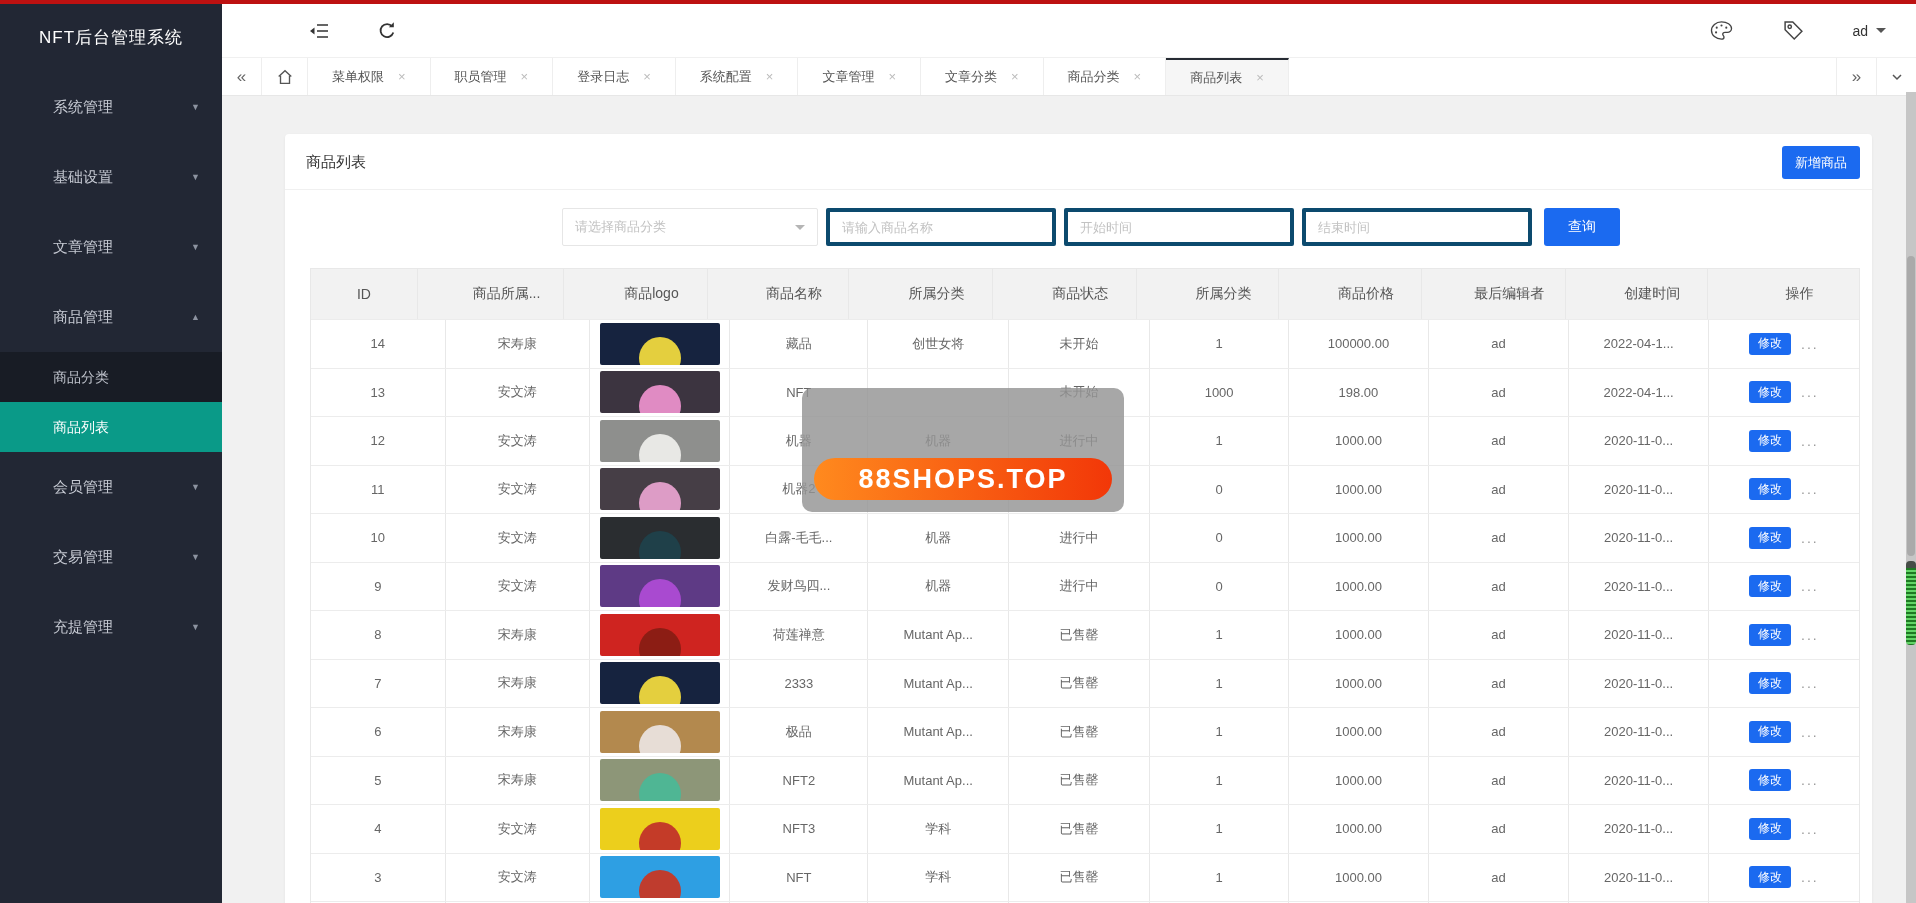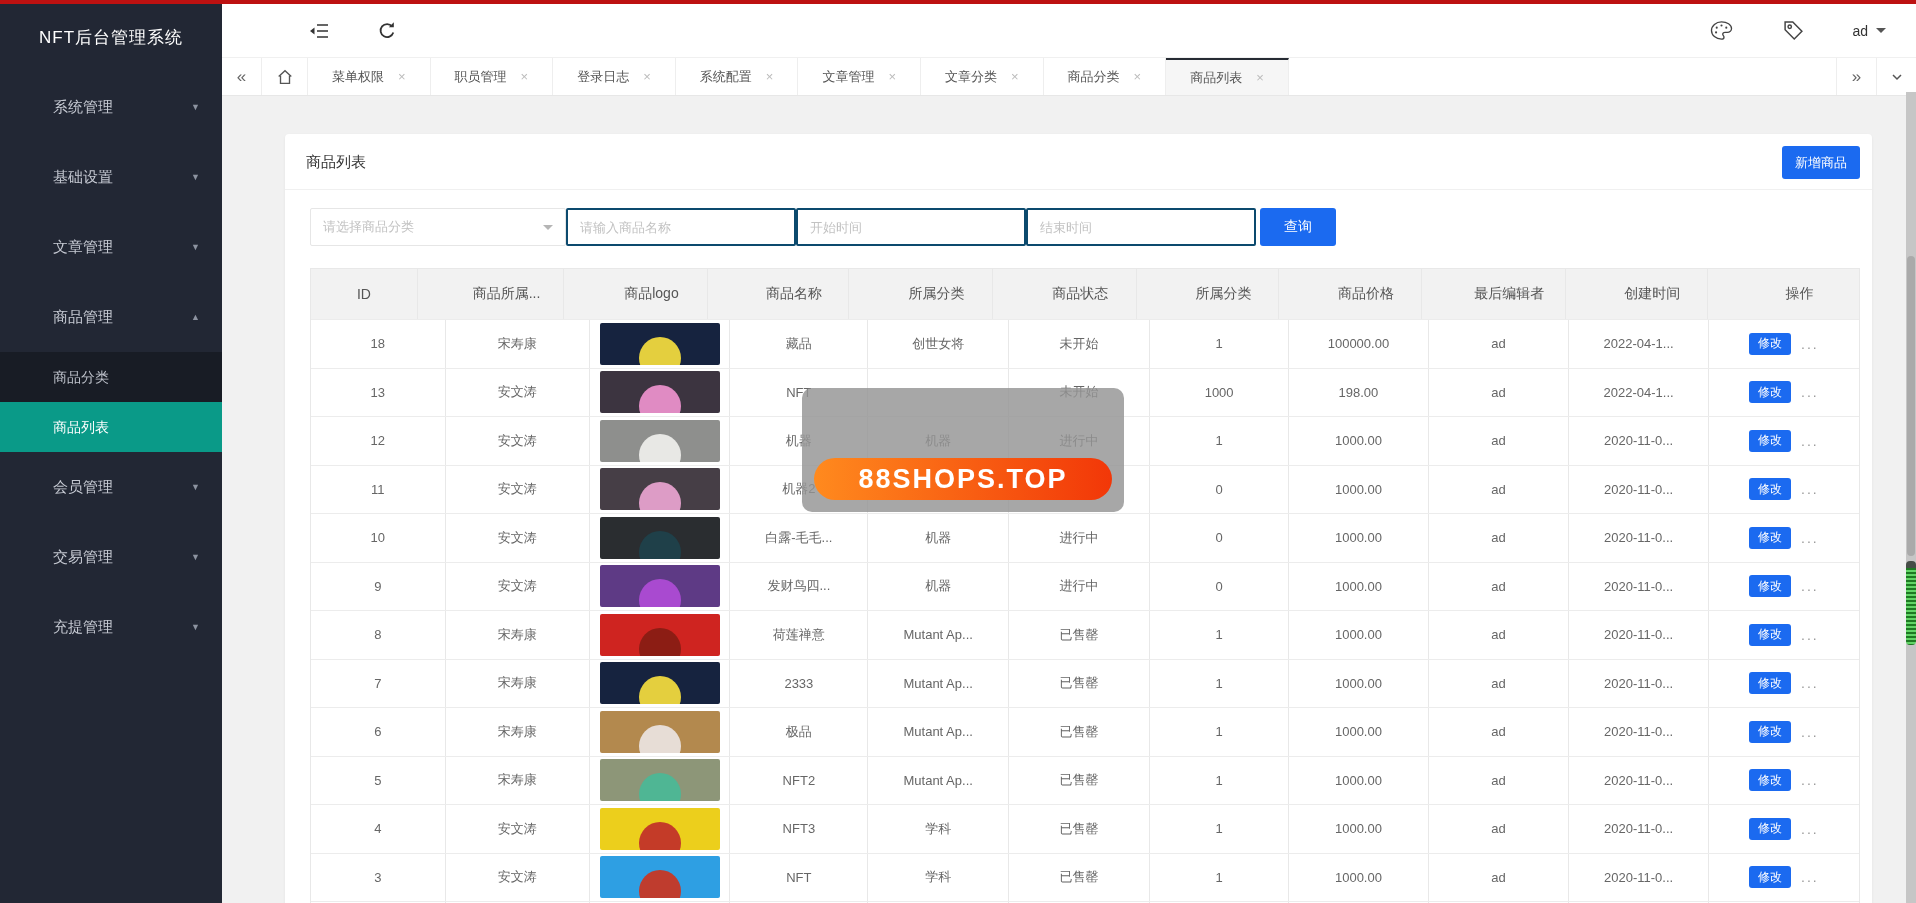--- a/index.html
+++ b/index.html
@@ -44,24 +44,24 @@
   .tabbar-spacer { flex:1; }
 
   
   .content { position:absolute; top:92px; left:0; right:0; bottom:0; }
   .card { position:absolute; left:63px; right:44px; top:38px; bottom:-40px; background:#fff; border-radius:4px; box-shadow:0 1px 3px rgba(0,0,0,.06); }
   .card-hd { position:relative; height:56px; border-bottom:1px solid #f0f0f0; }
   .card-title { position:absolute; left:21px; top:0; line-height:56px; font-size:15px; color:#333; }
   .btn { background:var(--accent,#1b6af0); color:#fff; border:none; border-radius:3px; cursor:pointer; font-family:inherit; }
   .btn-add { position:absolute; right:12px; top:12px; height:33px; padding:0 13px; font-size:13px; }
 
-  .filters { display:flex; padding:18px 0 0 25px; }
+  .filters { display:flex; gap:8px; padding:18px 0 0 25px;justify-content:center; }
   .f-select { position:relative; width:256px; height:38px; border:1px solid #e6e6e6; border-radius:2px; background:#fff; display:flex; align-items:center; padding:0 12px; color:#c2c2c2; font-size:13px; cursor:pointer; }
   .f-select .sel-caret { position:absolute; right:12px; top:16px; width:0; height:0; border:5px solid transparent; border-top-color:#b5b5b5; }
-  .f-input { width:230px; height:38px; border:2px solid #0c4a6e; border-radius:2px; padding:0 12px; font-size:13px; color:#333; font-family:inherit; outline:none; }
+  .f-input { width:230px; height:38px; border:4px solid #0c4a6e; border-radius:2px; padding:0 12px; font-size:13px; color:#333; font-family:inherit; outline:none; }
   .f-input::placeholder { color:#c2c2c2; }
   .btn-search { width:76px; height:38px; font-size:14px; margin-left:4px; }
 
   .table { margin:22px 12px 0 25px; border:1px solid #e8e8e8; font-size:13px; color:#666; }
   .thead { display:flex; height:50px; background:#f2f2f2; color:#555; font-size:14px;gap:32px; }
   .th, .td { display:flex; align-items:center; justify-content:center; border-right:1px solid #e8e8e8; overflow:hidden; white-space:nowrap; }
   .th:last-child, .td:last-child { border-right:none; }
   .tr { display:flex; height:48.5px; border-top:1px solid #ececec; background:#fff; }
   .c1{width:8.7%}.c2{width:9.3%}.c3{width:9.1%}.c4{width:8.9%}.c5{width:9.1%}.c6{width:9.1%}
   .c7{width:9.0%}.c8{width:9.0%}.c9{width:9.1%}.c10{width:9.0%}.c11{width:9.7%}
@@ -277,21 +277,21 @@
 
               <div class="th c9">最后编辑者</div>
 
               <div class="th c10">创建时间</div>
 
               <div class="th c11">操作</div>
             </div>
           <div class="tbody">
 
               <div class="tr">
-                <div class="td c1">18</div>
+                <div class="td c1">14</div>
                 <div class="td c2">宋寿康</div>
                 <div class="td c3">
                   <span class="logo" style="background-color: rgb(22, 35, 63);">
                     <i class="blob" style="background-color: rgb(228, 207, 62);"></i>
                   </span>
                 </div>
                 <div class="td c4">藏品</div>
                 <div class="td c5">创世女将</div>
                 <div class="td c6">未开始</div>
                 <div class="td c7">1</div>

